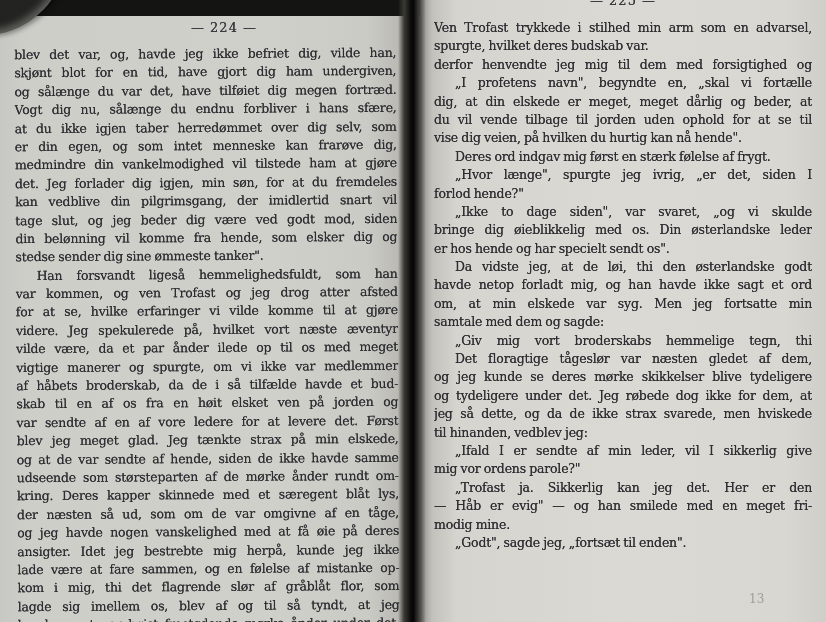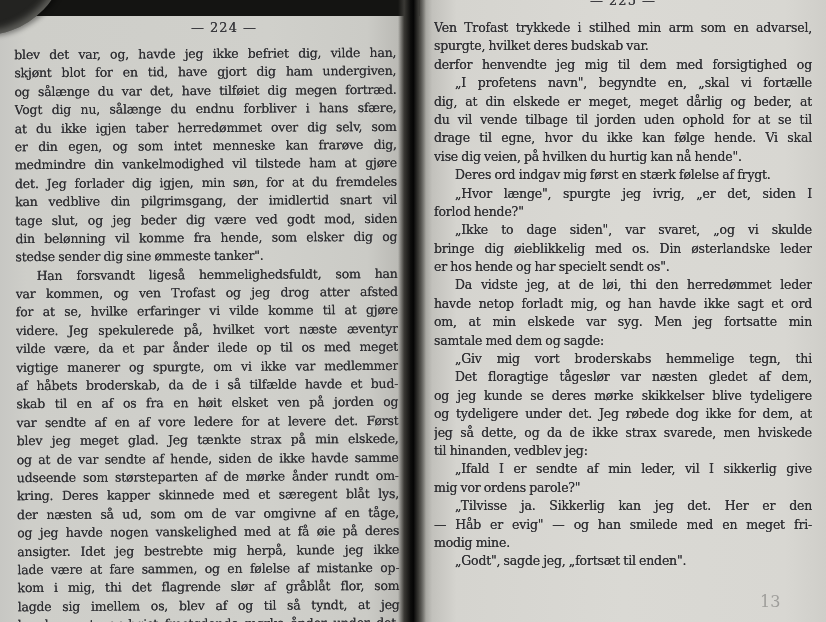--- a/index.html
+++ b/index.html
@@ -72,22 +72,22 @@
     height: 18.4px;
     overflow: hidden;
     text-align: justify;
     text-align-last: justify;
     white-space: normal;
   }
   .pend { text-align-last: left; }
   .pind { padding-left: 21px; }
   .signature-mark {
     position: absolute;
-    left: 340px; top: 592px;
-    font-size: 16px;
+    left: 329px; top: 592px;
+    font-size: 12px;
     color: rgba(70,70,70,0.4);
   }
 </style>
 </head>
 <body>
 
 <div class="book">
 
   <div class="page-left">
     <div class="page-header header-left">— 224 —</div>
@@ -129,41 +129,40 @@
 
   <div class="page-right">
     <div class="page-header header-right">— 225 —</div>
     <div class="text-block text-right">
         <div class="line">Ven Trofast trykkede i stilhed min arm som en advarsel,</div>
         <div class="line pend">spurgte, hvilket deres budskab var.</div>
         <div class="line">derfor henvendte jeg mig til dem med forsigtighed og</div>
         <div class="line pind">„I profetens navn", begyndte en, „skal vi fortælle</div>
         <div class="line">dig, at din elskede er meget, meget dårlig og beder, at</div>
         <div class="line">du vil vende tilbage til jorden uden ophold for at se til</div>
-        <div class="line">drage til egne, hvor du ikke kan følge hende.  Vi skal</div>
         <div class="line pend">vise dig veien, på hvilken du hurtig kan nå hende".</div>
         <div class="line pend pind">Deres ord indgav mig først en stærk følelse af frygt.</div>
         <div class="line pind">„Hvor længe", spurgte jeg ivrig, „er det, siden I</div>
         <div class="line pend">forlod hende?"</div>
         <div class="line pind">„Ikke to dage siden", var svaret, „og vi skulde</div>
         <div class="line">bringe dig øieblikkelig med os.  Din østerlandske leder</div>
         <div class="line pend">er hos hende og har specielt sendt os".</div>
-        <div class="line pind">Da vidste jeg, at de løi, thi den herredømmet leder</div>
+        <div class="line pind">Da vidste jeg, at de løi, thi den østerlandske godt</div>
         <div class="line">havde netop forladt mig, og han havde ikke sagt et ord</div>
         <div class="line">om, at min elskede var syg.  Men jeg fortsatte min</div>
         <div class="line pend">samtale med dem og sagde:</div>
         <div class="line pind">„Giv mig vort broderskabs hemmelige tegn, thi</div>
         <div class="line pind">Det floragtige tågeslør var næsten gledet af dem,</div>
         <div class="line">og jeg kunde se deres mørke skikkelser blive tydeligere</div>
         <div class="line">og tydeligere under det.  Jeg røbede dog ikke for dem, at</div>
         <div class="line">jeg så dette, og da de ikke strax svarede, men hviskede</div>
         <div class="line pend">til hinanden, vedblev jeg:</div>
         <div class="line pind">„Ifald I er sendte af min leder, vil I sikkerlig give</div>
         <div class="line pend">mig vor ordens parole?"</div>
-        <div class="line pind">„Tilvisse ja.  Sikkerlig kan jeg det.  Her er den</div>
+        <div class="line pind">„Trofast ja.  Sikkerlig kan jeg det.  Her er den</div>
         <div class="line">— Håb er evig" — og han smilede med en meget fri-</div>
         <div class="line pend">modig mine.</div>
         <div class="line pend pind">„Godt", sagde jeg, „fortsæt til enden".</div>
       </div>
     <div class="signature-mark">13</div>
   </div>
 
   <div class="gutter"></div>
   <div class="corner-shadow"></div>
 

